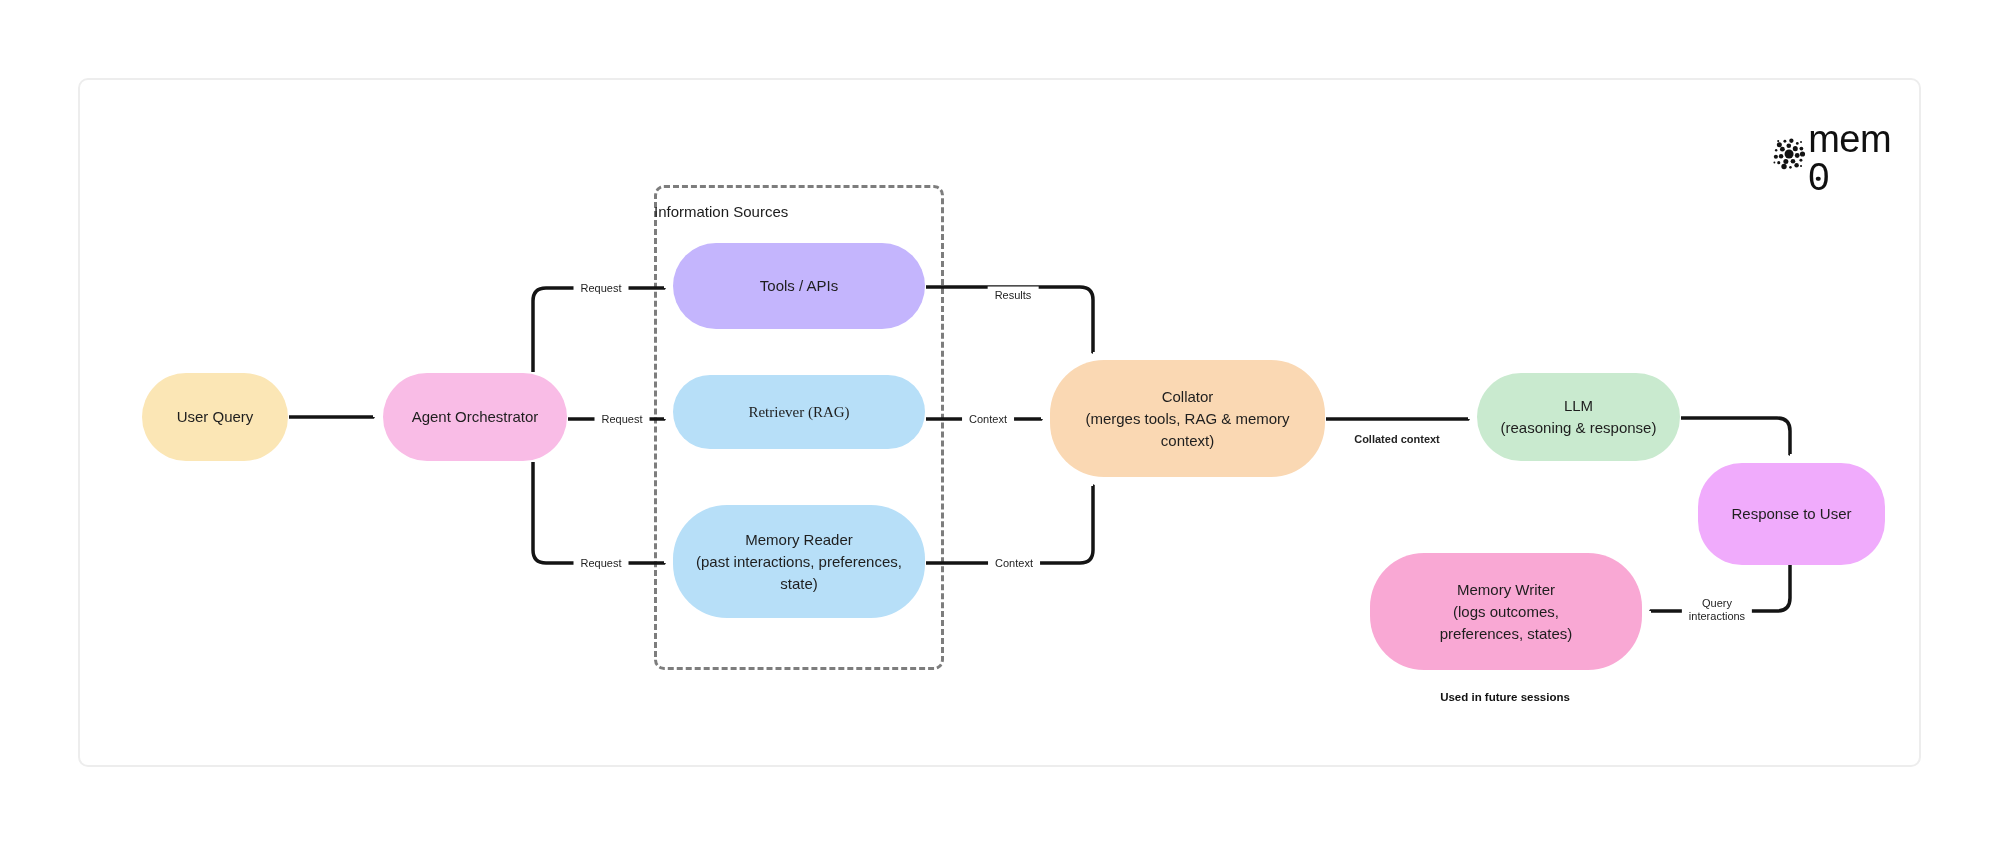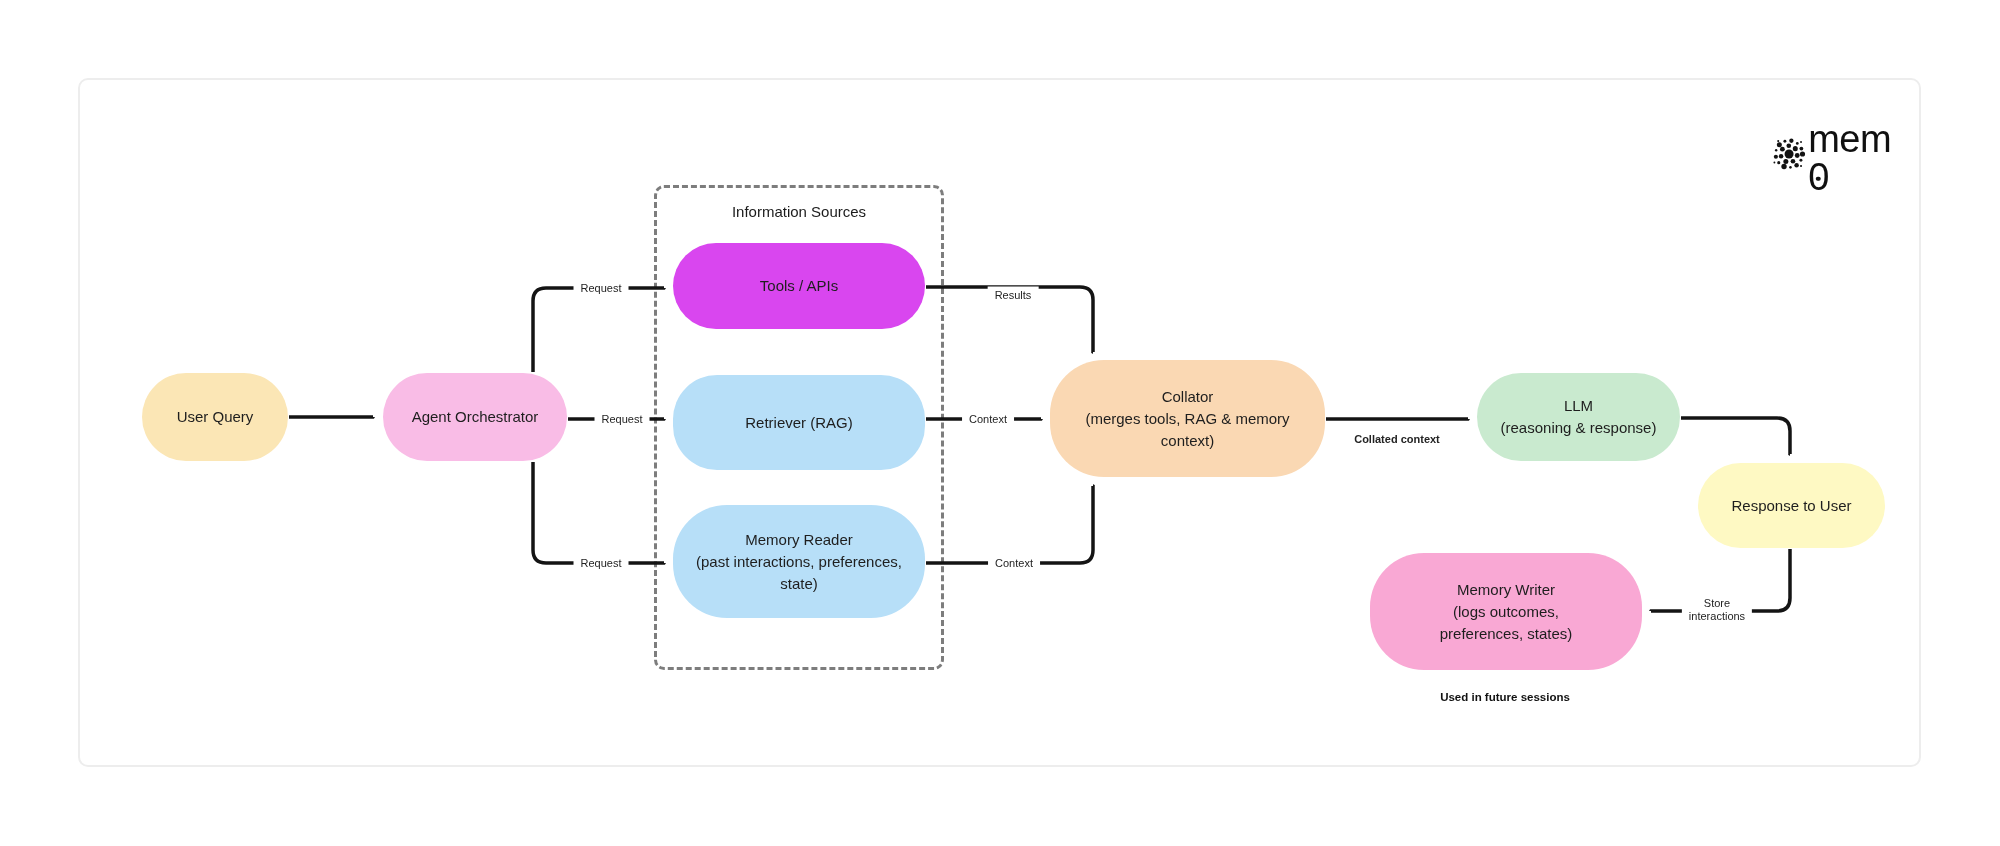--- a/index.html
+++ b/index.html
@@ -7,21 +7,21 @@
   .stage{position:relative;width:2000px;height:846px;overflow:hidden;background:#ffffff;}
   .card{position:absolute;left:78px;top:78px;width:1839px;height:685px;background:#ffffff;
         border:2px solid #ededed;border-radius:10px;}
   .wires{position:absolute;left:0;top:0;z-index:2;}
   .node{position:absolute;z-index:3;display:flex;flex-direction:column;align-items:center;justify-content:center;
         text-align:center;font-size:15px;line-height:22px;color:#1e1e1e;}
   .node.short{border-radius:44px;}
   .node.tall{border-radius:54px;}
   .group-box{position:absolute;left:654px;top:185px;width:290px;height:485px;z-index:1;
              border:3px dashed #7d7d7d;border-radius:10px;box-sizing:border-box;}
-  .group-title{position:absolute;left:654px;top:203px;width:290px;text-align:center;z-index:3;
+  .group-title{position:absolute;left:654px;top:203px;width:290px;text-align:left;z-index:3;
                font-size:15px;color:#1b1b1b;}
   .chip{position:absolute;z-index:4;transform:translate(-50%,-50%);background:#ffffff;
         padding:2px 7px;font-size:11px;color:#232323;white-space:nowrap;text-align:center;line-height:13px;}
   .note{position:absolute;z-index:4;transform:translate(-50%,-50%);font-size:11.5px;font-weight:600;
         color:#111;white-space:nowrap;}
   .logo{position:absolute;z-index:3;left:1770px;top:112px;width:124px;display:flex;flex-direction:row;
         align-items:center;}
   .logo-word{font-size:38px;letter-spacing:-0.5px;color:#101010;line-height:38px;margin-top:8px;}
   .zero{position:relative;display:inline-block;}
   .zero::after{content:"";position:absolute;left:50%;top:54%;width:4.5px;height:4.5px;background:#101010;
@@ -58,64 +58,64 @@
   <div class="group-title">Information Sources</div>
 
   <div class="node short" style="left:142px;top:373px;width:146px;height:88px;background:#FBE6B5;">
     <span>User Query</span>
   </div>
 
   <div class="node short" style="left:383px;top:373px;width:184px;height:88px;background:#F9BCE6;">
     <span>Agent Orchestrator</span>
   </div>
 
-  <div class="node short" style="left:673px;top:243px;width:252px;height:86px;background:#d946ef;">
+  <div class="node short" style="left:673px;top:243px;width:252px;height:86px;background:#c4b5fd;">
     <span>Tools / APIs</span>
   </div>
 
-  <div class="node short" style="left:673px;top:375px;width:252px;height:95px;background:#B7DFF8;">
+  <div class="node short" style="left:673px;top:375px;width:252px;height:74px;background:#B7DFF8;font-family:Liberation Serif, serif;">
     <span>Retriever (RAG)</span>
   </div>
 
   <div class="node tall" style="left:673px;top:505px;width:252px;height:113px;background:#B7DFF8;">
     <span>Memory Reader</span>
     <span>(past interactions, preferences,</span>
     <span>state)</span>
   </div>
 
   <div class="node tall" style="left:1050px;top:360px;width:275px;height:117px;background:#FAD8B3;">
     <span>Collator</span>
     <span>(merges tools, RAG &amp; memory</span>
     <span>context)</span>
   </div>
 
   <div class="node short" style="left:1477px;top:373px;width:203px;height:88px;background:#C9EACF;">
     <span>LLM</span>
     <span>(reasoning &amp; response)</span>
   </div>
 
-  <div class="node short" style="left:1698px;top:463px;width:187px;height:85px;background:#fef9c3;">
+  <div class="node short" style="left:1698px;top:463px;width:187px;height:102px;background:#f0abfc;">
     <span>Response to User</span>
   </div>
 
   <div class="node tall" style="left:1370px;top:553px;width:272px;height:117px;background:#f9a8d4;">
     <span>Memory Writer</span>
     <span>(logs outcomes,</span>
     <span>preferences, states)</span>
   </div>
 
   <div class="chip" style="left:601px;top:288px;">Request</div>
   <div class="chip" style="left:622px;top:419px;">Request</div>
   <div class="chip" style="left:601px;top:563px;">Request</div>
   <div class="chip" style="left:1013px;top:287px;margin-top:8px;">Results</div>
   <div class="chip" style="left:988px;top:419px;">Context</div>
   <div class="chip" style="left:1014px;top:563px;">Context</div>
   <div class="chip" style="left:1397px;top:439px;font-weight:bold;">Collated context</div>
   <div class="chip" style="left:1717px;top:610px;">
-    <div>Store</div>
+    <div>Query</div>
     <div>interactions</div>
   </div>
   <div class="note" style="left:1505px;top:697px;">Used in future sessions</div>
 
   <div class="logo">
     <svg width="46" height="46" viewBox="-22 -22 44 44">
       <g fill="#131313">
         <circle cx="0" cy="0" r="5.2"></circle>
         <circle cx="9.4" cy="1.7" r="2.8"></circle>
           <circle cx="4.5" cy="8.4" r="2.7"></circle>

